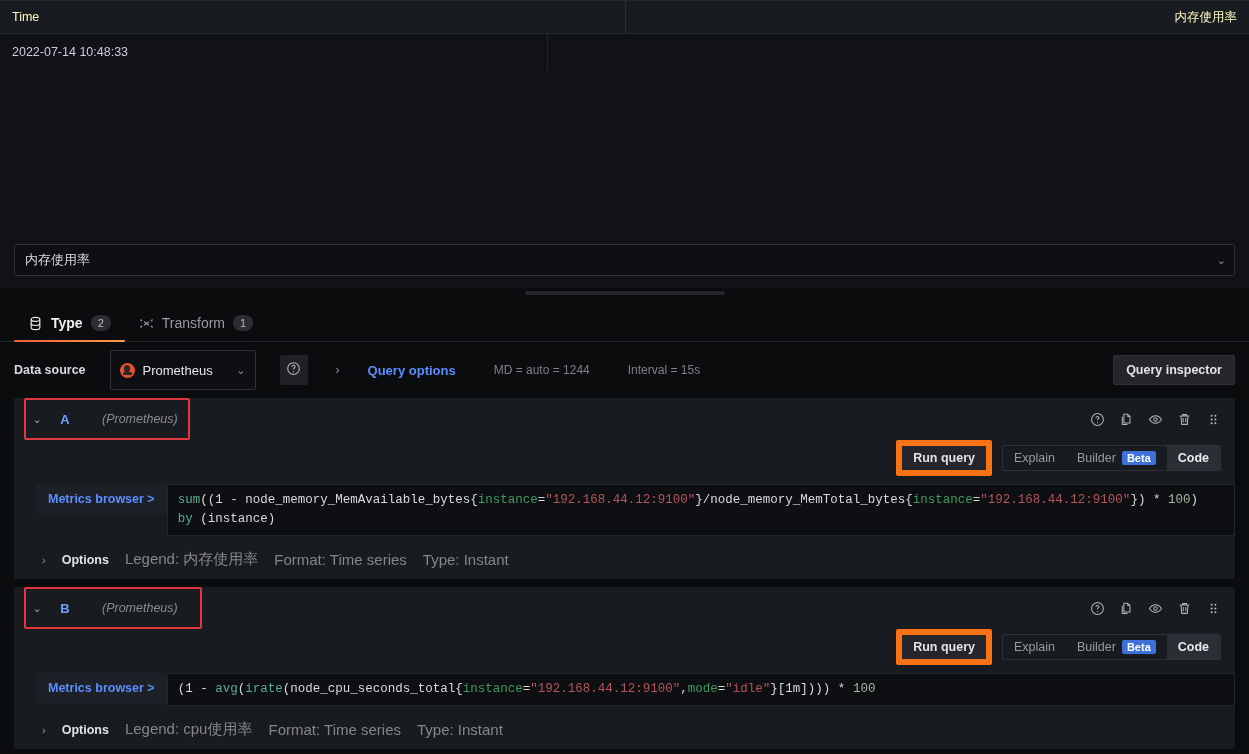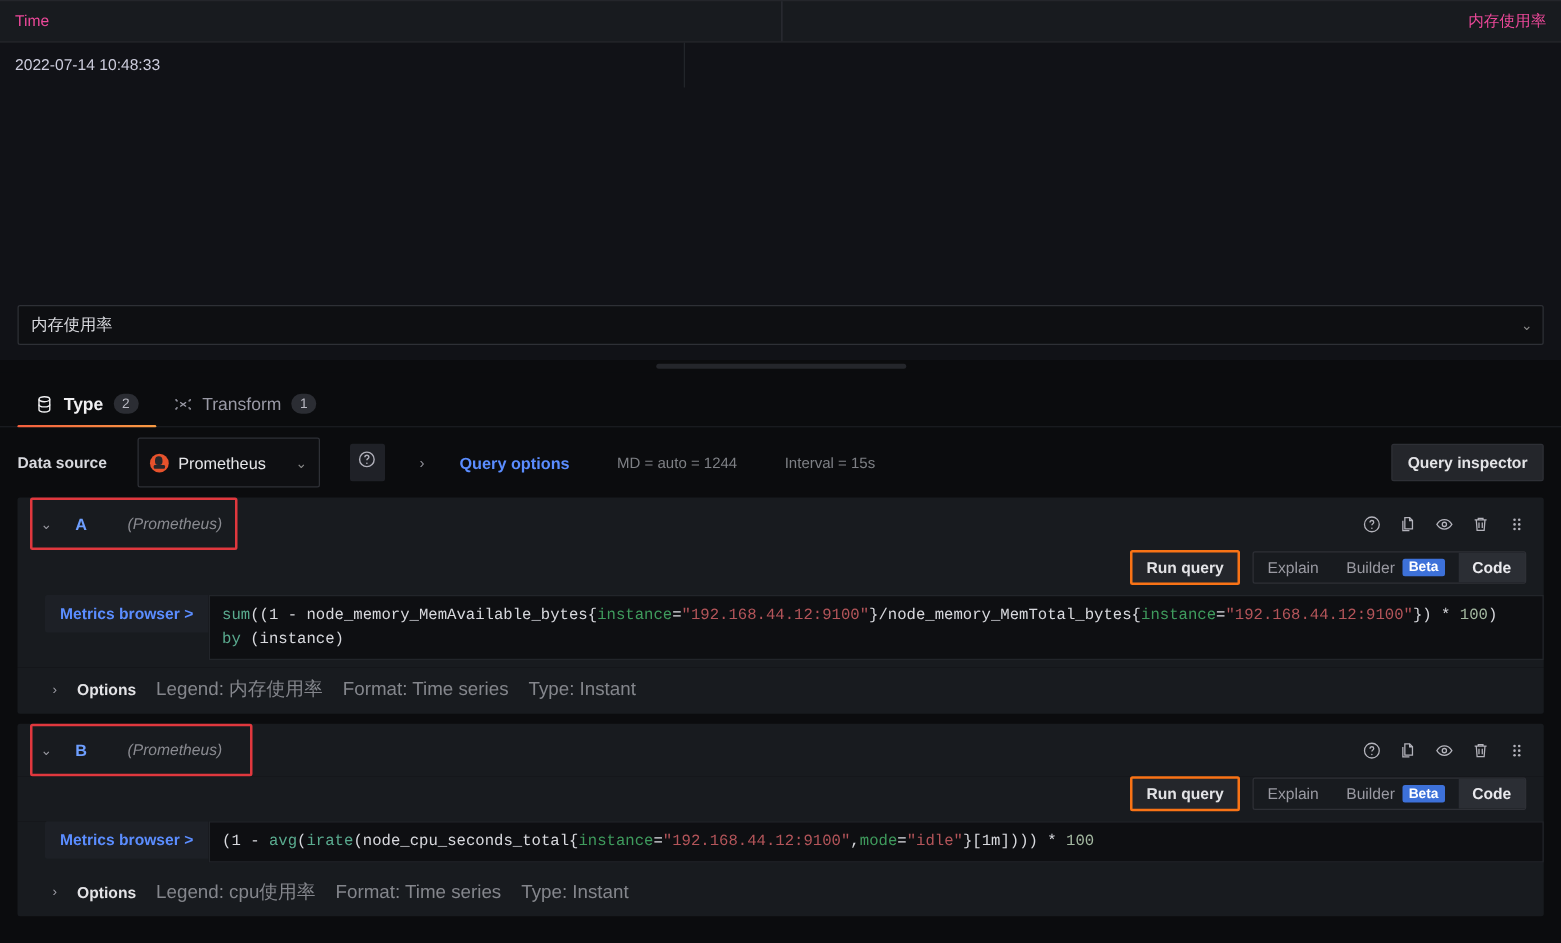--- a/index.html
+++ b/index.html
@@ -27,21 +27,21 @@
   }
   .table-wrap { flex: 1; background: #111217; display: flex; flex-direction: column; }
   .table-head {
     display: flex; height: 34px;
     background: #181b1f;
     border-bottom: 1px solid #24262b;
     border-top: 1px solid #24262b;
   }
   .th {
     display: flex; align-items: center;
-    font-size: 12.5px; color: #ec4899;
+    font-size: 12.5px; color: #fef9c3;
     padding: 0 12px;
   }
   .th.col-time { width: 626px; border-right: 1px solid #2c2f36; }
   .th.col-val { flex: 1; justify-content: flex-end; }
   .table-row { display: flex; height: 36px; }
   .td { display: flex; align-items: center; font-size: 12.5px; color: #ccccdc; padding: 0 12px; }
   .td.col-time { width: 548px; border-right: 1px solid #22252a; }
   .td.col-val { flex: 1; justify-content: flex-end; }
   .table-body { flex: 1; }
 
@@ -173,21 +173,21 @@
   .qsrc { color: #8a8b91; font-size: 12.5px; font-style: italic; margin-left: 16px; }
   .qhead-icons { margin-left: auto; display: flex; align-items: center; gap: 14px; padding-right: 14px; color: #b3b3bb; }
   .qhead-icons svg { display: block; }
 
   .qtoolbar {
     background: #181b1f;
     display: flex; align-items: center; justify-content: flex-end;
     gap: 10px; padding: 0 14px 8px 14px;
   }
   .runbtn {
-    background: #24262b; border: 2px solid #f97316; border-radius: 2px;
+    background: #24262b; border: 6px solid #f97316; border-radius: 2px;
     color: #e3e3e6; font-size: 12.5px; font-weight: bold; padding: 5px 11px;
     font-family: "Liberation Sans", sans-serif; cursor: pointer;
   }
   .seg-group {
     display: flex; align-items: center;
     border: 1px solid #2e3036; border-radius: 2px; overflow: hidden;
   }
   .seg {
     font-size: 12.5px; color: #9a9aa2;
     padding: 5px 11px; background: transparent; cursor: pointer;

